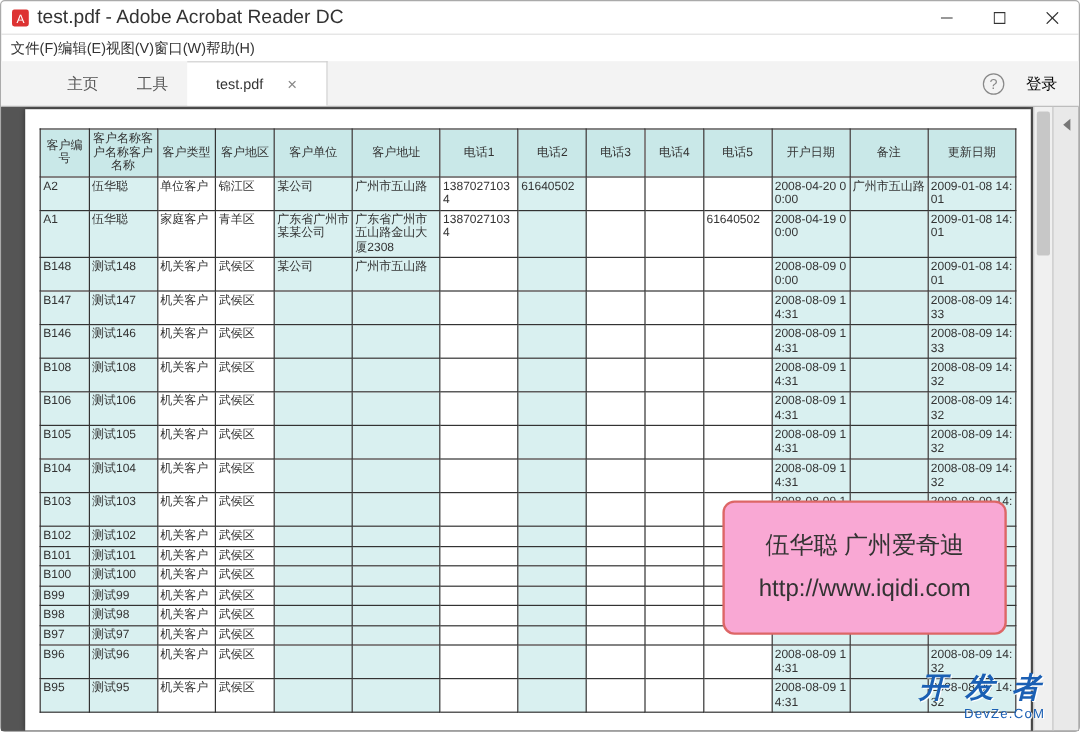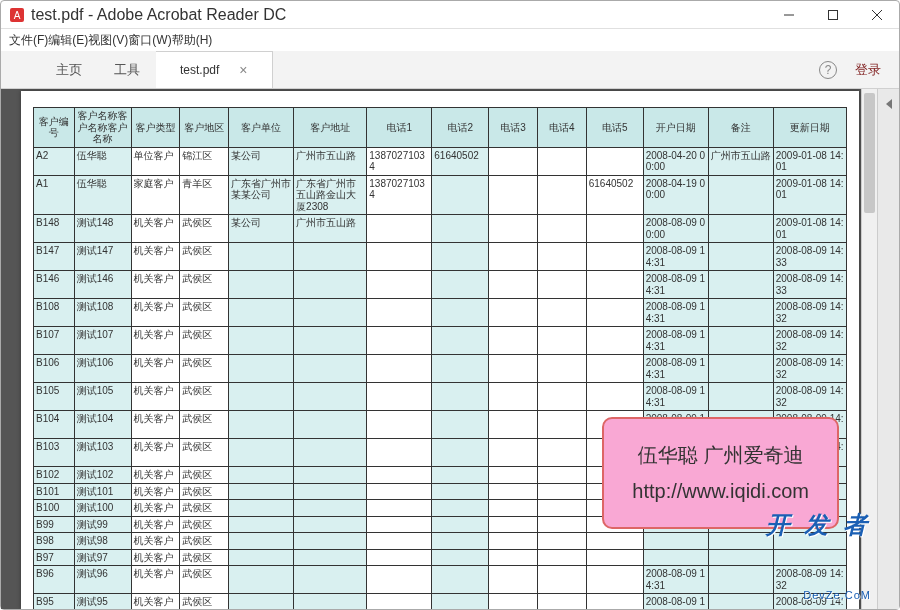--- a/index.html
+++ b/index.html
@@ -13,33 +13,33 @@
   .win-btn svg { width: 10px; height: 10px; }
   .menubar { height: 22px; display: flex; align-items: center; padding: 0 8px; font-size: 12px; color: #333; }
   .menubar span { cursor: default; }
   .tabbar { height: 38px; display: flex; align-items: stretch; background: #f3f3f3; border-bottom: 1px solid #d0d0d0; padding-left: 39px; }
   .tabbar .home-tab { padding: 0 16px; display: flex; align-items: center; font-size: 13px; color: #555; }
   .tabbar .doc-tab { display: flex; align-items: center; padding: 0 24px 0 24px; background: #fff; border-top: 1px solid #d0d0d0; border-right: 1px solid #d0d0d0; position: relative; }
   .tabbar .doc-tab .close { margin-left: 20px; color: #888; font-size: 14px; }
   .tabbar .spacer { flex: 1; }
   .tabbar .right { display: flex; align-items: center; gap: 18px; padding-right: 18px; }
   .help-icon { width: 18px; height: 18px; border: 1.5px solid #888; border-radius: 50%; display: flex; align-items: center; justify-content: center; color: #888; font-size: 12px; }
-  .login { font-size: 13px; color: #7f1d1d; }
+  .login { font-size: 13px; color: #000000; }
   .content { flex: 1; display: flex; background: #4a4a4a; overflow: hidden; position: relative; }
   .doc-viewport { flex: 1; background: #555; padding: 2px 2px 0 20px; overflow: hidden; }
   .page { background: #fff; width: 100%; height: 100%; padding: 16px 12px 0 12px; overflow: hidden; box-shadow: 0 0 4px rgba(0,0,0,0.4); }
   .side-panel { width: 22px; background: #e9e9e9; border-left: 1px solid #ccc; display: flex; flex-direction: column; align-items: center; padding-top: 10px; }
   .side-panel .tri { width: 0; height: 0; border-top: 5px solid transparent; border-bottom: 5px solid transparent; border-right: 6px solid #777; }
   table.data { width: 100%; border-collapse: collapse; table-layout: fixed; }
   table.data th, table.data td { border: 1px solid #333; font-size: 10px; padding: 2px 2px; overflow: hidden; word-break: break-all; line-height: 1.15; vertical-align: top; }
   table.data th { background: #c9e8e8; text-align: center; font-weight: normal; height: 28px; vertical-align: middle; }
   table.data td.alt { background: #d9f0f0; }
   .overlay { position: absolute; right: 60px; bottom: 80px; background: #f9a8d4; border: 2px solid #d66; border-radius: 10px; padding: 18px 28px; font-size: 20px; color: #333; line-height: 1.8; text-align: center; }
   .watermark { position: absolute; right: 28px; bottom: 8px; font-size: 24px; font-weight: bold; color: #1a5fb4; font-style: italic; letter-spacing: 4px; text-shadow: 1px 1px 0 #fff; }
-  .watermark .sub { font-size: 11px; color: #1a5fb4; letter-spacing: 1px; display:block; text-align:right; font-style: normal; font-weight: normal; margin-top: 48px; }
+  .watermark .sub { font-size: 11px; color: #1a5fb4; letter-spacing: 1px; display:block; text-align:right; font-style: normal; font-weight: normal; }
   .scrollbar { width: 16px; background: #f0f0f0; border-left: 1px solid #ccc; position: relative; }
   .scrollbar .thumb { position: absolute; left: 2px; right: 2px; top: 4px; height: 120px; background: #c7c7c7; border-radius: 2px; }
 </style>
 </head>
 <body>
 
 <div class="window">
 
   <div class="titlebar">
     <span class="app-icon">
@@ -220,36 +220,20 @@
                 <td></td>
                 <td class="alt"></td>
                 <td></td>
                 <td></td>
                 <td></td>
                 <td class="alt">2008-08-09 14:31</td>
                 <td class="alt"></td>
                 <td class="alt">2008-08-09 14:32</td>
               </tr>
               <tr>
-                <td class="alt">B107</td>
-                <td class="alt">测试107</td>
-                <td>机关客户</td>
-                <td>武侯区</td>
-                <td class="alt"></td>
-                <td class="alt"></td>
-                <td></td>
-                <td class="alt"></td>
-                <td></td>
-                <td></td>
-                <td></td>
-                <td class="alt">2008-08-09 14:31</td>
-                <td class="alt"></td>
-                <td class="alt">2008-08-09 14:32</td>
-              </tr>
-              <tr>
                 <td class="alt">B106</td>
                 <td class="alt">测试106</td>
                 <td>机关客户</td>
                 <td>武侯区</td>
                 <td class="alt"></td>
                 <td class="alt"></td>
                 <td></td>
                 <td class="alt"></td>
                 <td></td>
                 <td></td>

